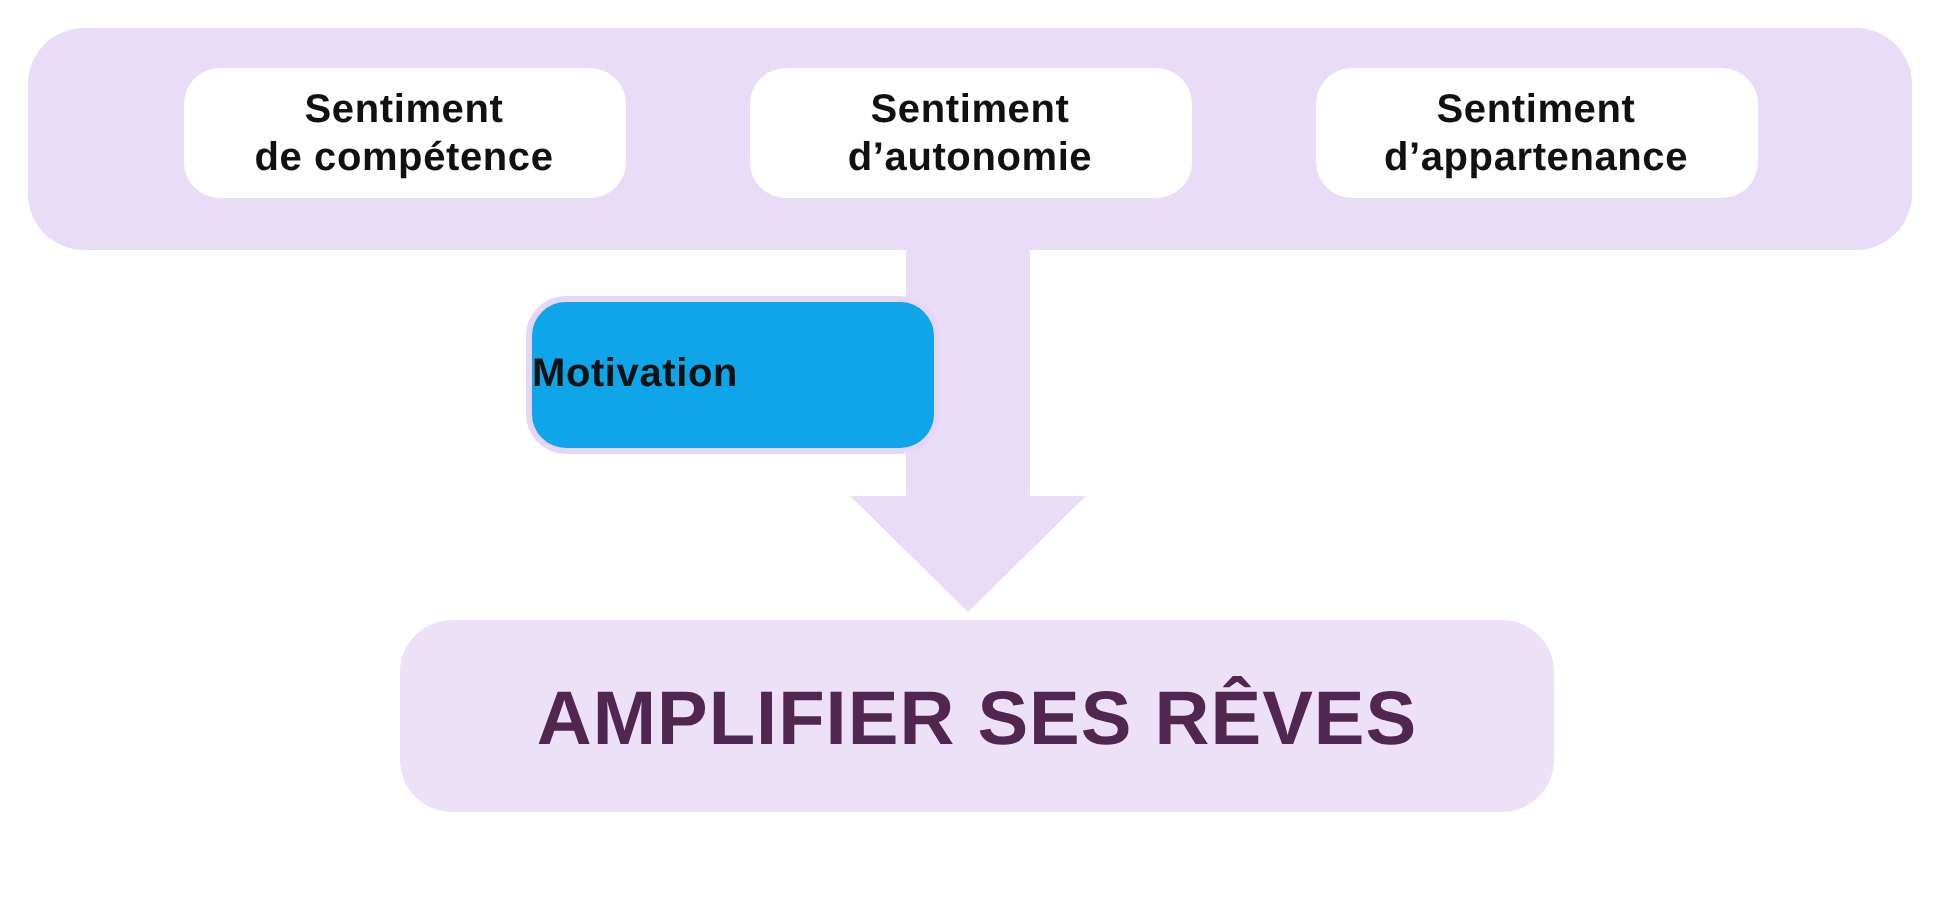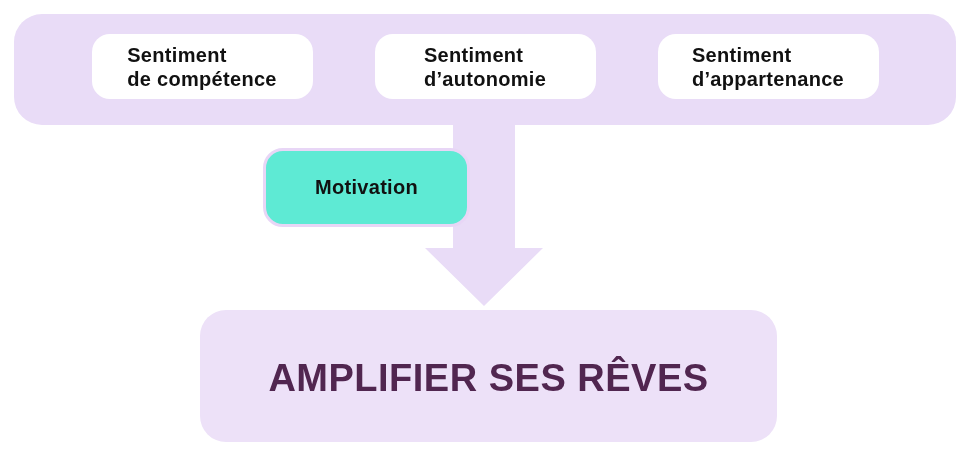--- a/index.html
+++ b/index.html
@@ -44,67 +44,66 @@
     display: flex;
     align-items: center;
     justify-content: center;
   }
   .factor-label {
     font-size: 20px;
     font-weight: 700;
     color: #111111;
     letter-spacing: 0.3px;
     line-height: 24px;
-    text-align: left;
+    text-align: center;
     white-space: pre-line;
   }
 
   
   .arrow {
     position: absolute;
     left: 425px;
     top: 125px;
     width: 118px;
     height: 181px;
     z-index: 0;
     display: block;
   }
   .arrow polygon { fill: #E9DCF7; }
 
   
   .mediator-card {
     position: absolute;
     top: 148px;
     height: 79px;
-    background: #5eead4;
+    background: #0ea5e9;
     border: 3px solid #E8D6F6;
     border-radius: 20px;
     box-sizing: border-box;
     display: flex;
     align-items: center;
-    justify-content: center;
     z-index: 2;
   }
   .mediator-motivation { left: 263px; width: 207px; }
   .mediator-aspiration { left: 497px; width: 210px; }
   .mediator-label {
     font-size: 20px;
     font-weight: 700;
     color: #111111;
     letter-spacing: 0.3px;
     text-align: center;
   }
 
   
   .outcome-box {
     position: absolute;
     left: 200px;
     top: 310px;
     width: 577px;
-    height: 132px;
+    height: 96px;
     background: #EDE1F8;
     border-radius: 26px;
     display: flex;
     align-items: center;
     justify-content: center;
     z-index: 1;
   }
   .outcome-title {
     font-size: 38px;
     font-weight: 700;

